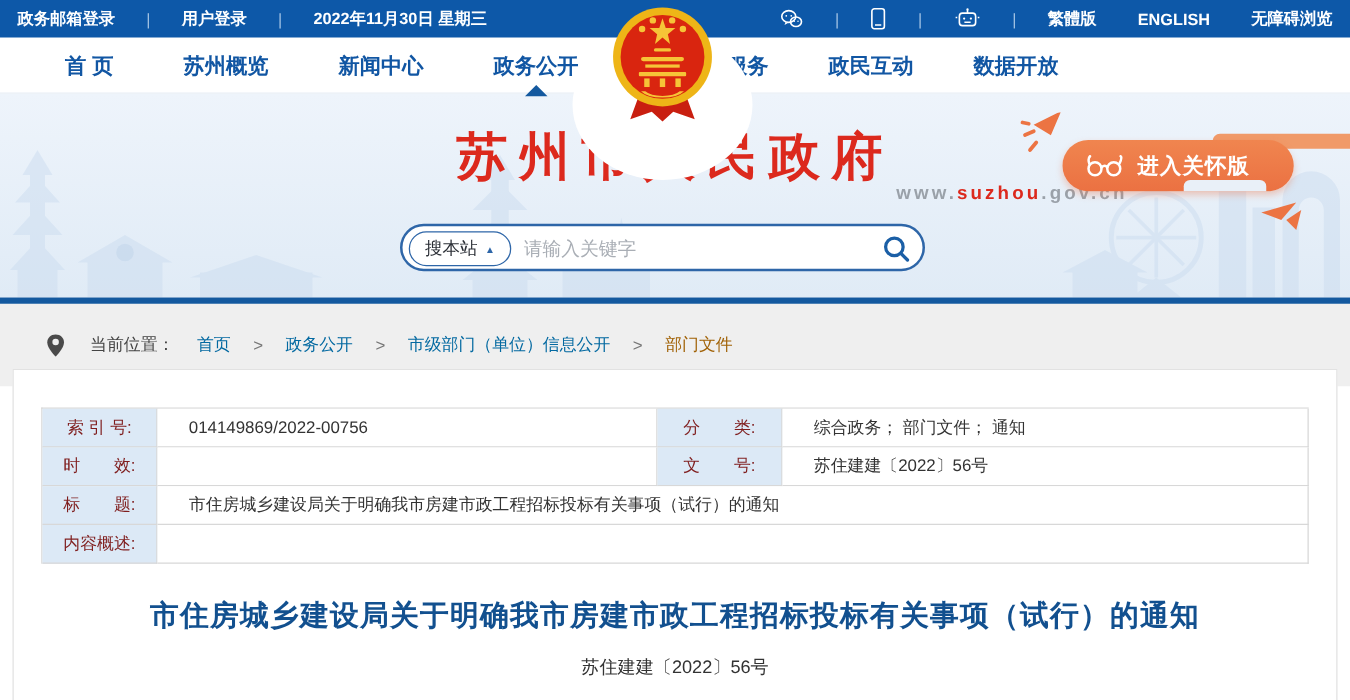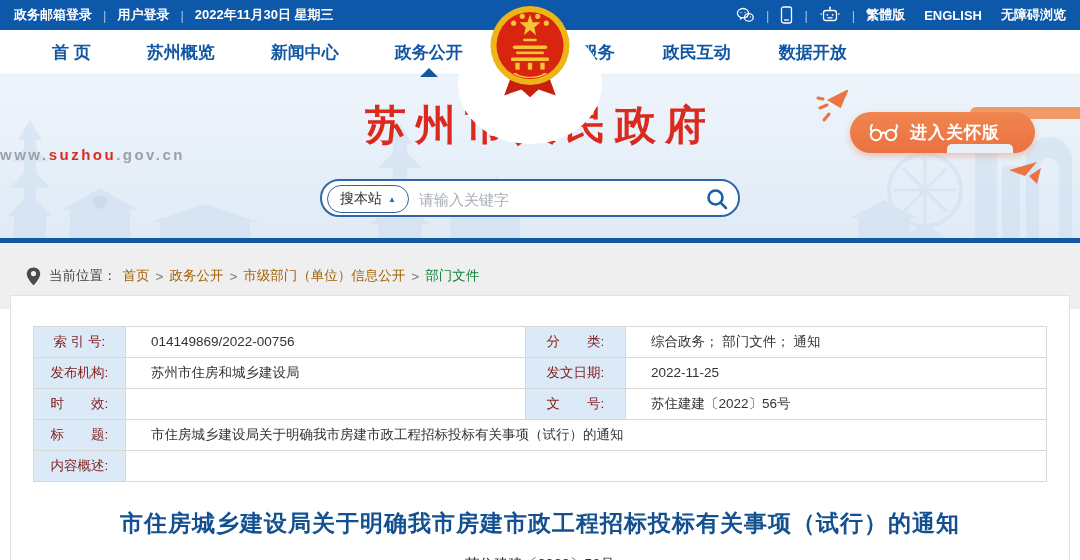--- a/index.html
+++ b/index.html
@@ -4,21 +4,21 @@
 <style>
   * { margin:0; padding:0; box-sizing:border-box; }
   html,body { width:1080px; height:560px; overflow:hidden;
     font-family:"Liberation Sans","DejaVu Sans",sans-serif; background:#fff; }
   .page { position:relative; width:1080px; height:560px; }
 
   
   .topbar { position:absolute; top:0; left:0; width:1080px; height:30px;
     background:#0d58a8; color:#fff; display:flex; align-items:center;
     justify-content:space-between; padding:0 14px; font-size:13px; font-weight:600; z-index:3; }
-  .topbar-left, .topbar-right { display:flex; align-items:center; gap:11px; }
+  .topbar-left, .topbar-right { display:flex; align-items:center; gap:25px; }
   .tb-sep { color:#9ec0e2; font-weight:400; }
   .tb-link { cursor:pointer; white-space:nowrap; }
   .tb-icon { display:flex; align-items:center; cursor:pointer; }
   .tb-icon svg { display:block; }
 
   
   .navbar { position:absolute; top:30px; left:0; width:1080px; height:45px;
     background:#fff; display:flex; align-items:center; z-index:2;
     border-bottom:1px solid #e8eef5; }
   .nav-group { display:flex; align-items:center; }
@@ -34,21 +34,21 @@
   .emblem-collar { position:absolute; top:24px; left:458px; width:144px; height:120px;
     background:#fff; border-radius:50%; z-index:3; }
   .emblem { position:absolute; top:4px; left:487px; width:86px; height:102px; z-index:4; }
 
   
   .banner { position:absolute; top:75px; left:0; width:1080px; height:163px;
     background:linear-gradient(180deg,#eef4fb 0%,#e0ebf6 100%); z-index:1; }
   .skyline { position:absolute; bottom:0; left:0; width:1080px; height:120px; }
   .site-name { position:absolute; top:23px; left:0; width:1080px; text-align:center;
     font-size:41px; font-weight:800; color:#dc291d; letter-spacing:9px; }
-  .site-url { position:absolute; top:71px; left:0; width:902px; text-align:left;
+  .site-url { position:absolute; top:71px; left:0; width:902px; text-align:right;
     font-size:15px; color:#9aa1a9; letter-spacing:2.5px; font-weight:600; }
   .site-url .hl { color:#dc291d; }
 
   .searchbar { position:absolute; top:104px; left:320px; width:420px; height:38px;
     background:#fff; border:2px solid #2e66a8; border-radius:19px;
     display:flex; align-items:center; padding:2px 6px 0 5px; }
   .search-scope { height:28px; border:1px solid #2e66a8; border-radius:14px;
     display:flex; align-items:center; gap:6px; padding:0 12px; color:#2b2f36;
     font-size:14px; cursor:pointer; white-space:nowrap; }
   .scope-arrow { font-size:8px; color:#2e66a8; }
@@ -67,25 +67,25 @@
     box-shadow:0 3px 6px rgba(235,113,66,.35); }
   .care-notch { position:absolute; bottom:0; right:22px; width:66px; height:9px;
     background:#e9f0f8; border-radius:5px 5px 0 0; }
   .care-label { color:#fff; font-size:17px; font-weight:700; letter-spacing:1px; white-space:nowrap; }
   .care-sparkle { position:absolute; }
 
   
   .blue-divider { position:absolute; top:238px; left:0; width:1080px; height:5px;
     background:#14599f; z-index:2; }
   .crumb-bar { position:absolute; top:243px; left:0; width:1080px; height:66px;
-    background:#efefef; display:flex; align-items:center; padding-left:26px;
-    font-size:13.5px; color:#444; }
+    background:#efefef; display:flex; align-items:center; padding-left:37px;
+    font-size:13.5px; color:#444;gap:12px; }
   .crumb-bar .pin { margin-right:8px; display:flex; }
-  .crumb-item { color:#a16207; cursor:pointer; margin:0 6px; white-space:nowrap; }
-  .crumb-item.current { color:#15803d; }
+  .crumb-item { color:#0369a1; cursor:pointer; margin:0 6px; white-space:nowrap; }
+  .crumb-item.current { color:#a16207; }
   .crumb-sep { color:#777; }
   .crumb-label { white-space:nowrap; }
 
   
   .card { position:absolute; top:295px; left:10px; width:1060px; height:400px;
     background:#fff; border:1px solid #e2e2e2; }
   .doc-table { margin:30px 22px 0 22px; border-left:1px solid #d8d8d8; border-top:1px solid #d8d8d8; }
   .t-row { display:grid; grid-template-columns:92px 400px 100px 1fr; }
   .t-row.span { grid-template-columns:92px 1fr; }
   .t-cell { height:31px; line-height:30px; border-right:1px solid #d8d8d8;
@@ -294,26 +294,20 @@
 
   <div class="card">
     <div class="doc-table">
       <div class="t-row">
         <div class="t-cell t-label">索 引 号:</div>
         <div class="t-cell t-value">014149869/2022-00756</div>
         <div class="t-cell t-label">分　　类:</div>
         <div class="t-cell t-value">综合政务； 部门文件； 通知</div>
       </div>
       <div class="t-row">
-        <div class="t-cell t-label">发布机构:</div>
-        <div class="t-cell t-value">苏州市住房和城乡建设局</div>
-        <div class="t-cell t-label">发文日期:</div>
-        <div class="t-cell t-value">2022-11-25</div>
-      </div>
-      <div class="t-row">
         <div class="t-cell t-label">时　　效:</div>
         <div class="t-cell t-value"></div>
         <div class="t-cell t-label">文　　号:</div>
         <div class="t-cell t-value">苏住建建〔2022〕56号</div>
       </div>
       <div class="t-row span">
         <div class="t-cell t-label">标　　题:</div>
         <div class="t-cell t-value">市住房城乡建设局关于明确我市房建市政工程招标投标有关事项（试行）的通知</div>
       </div>
       <div class="t-row span">

